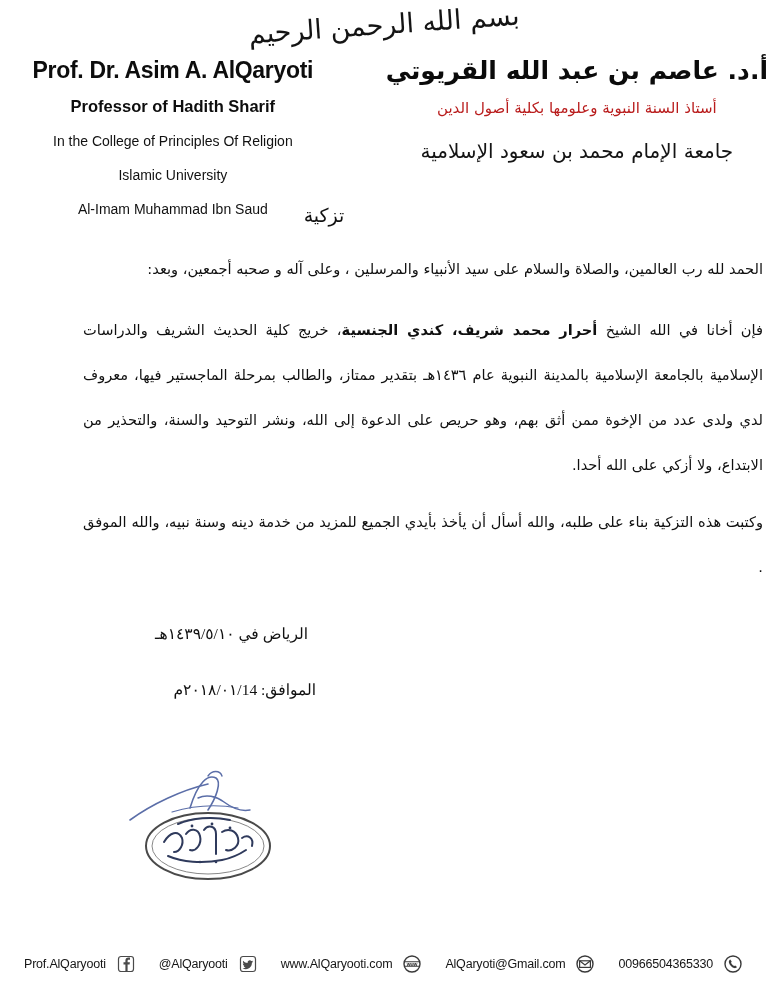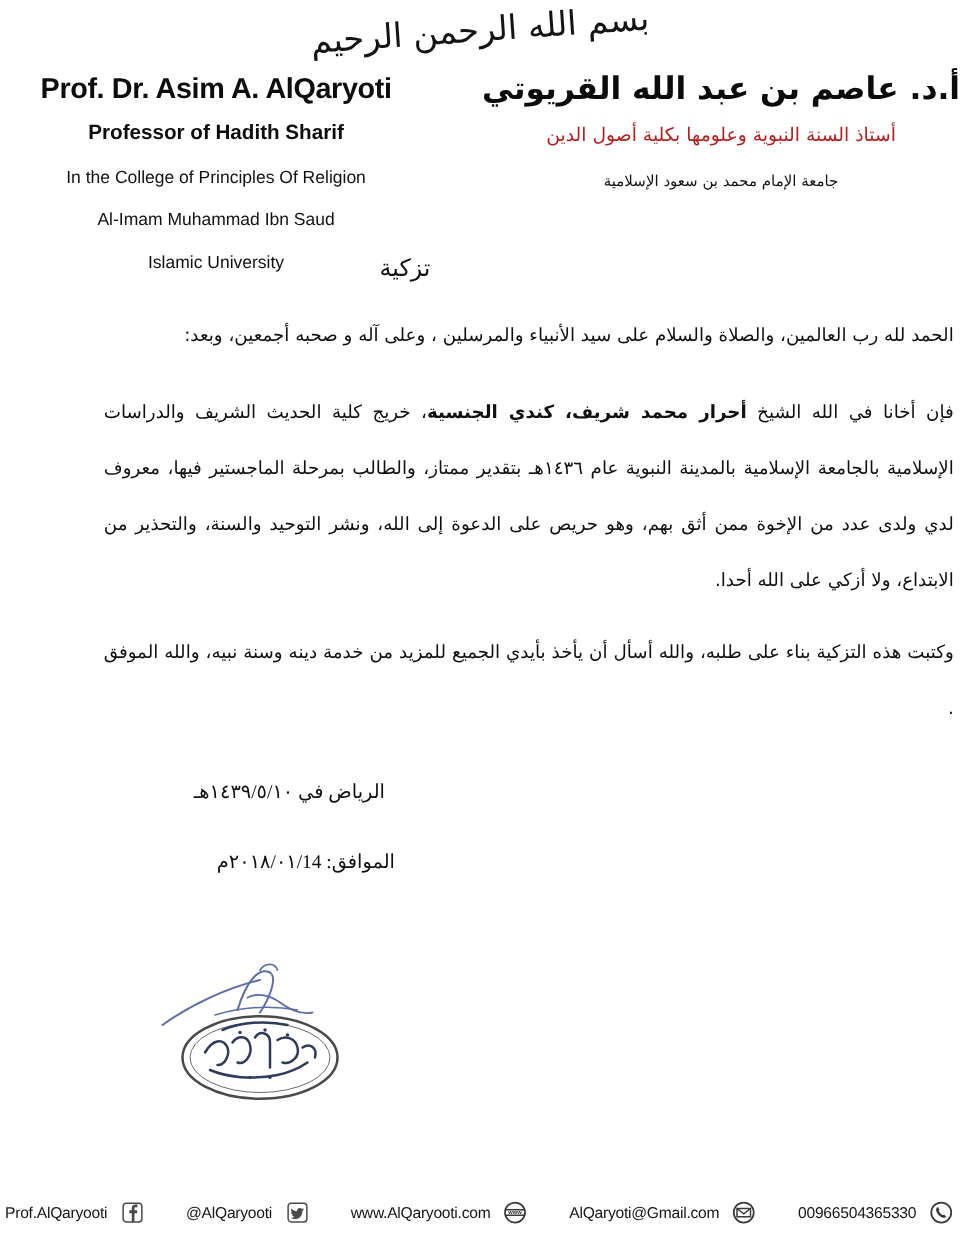--- a/index.html
+++ b/index.html
@@ -99,21 +99,21 @@
   .ar-title {
     font-family: "DejaVu Sans", sans-serif;
     font-size: 15px;
     color: #b91c1c;
     margin-top: 9px;
     line-height: 1.5;
     white-space: nowrap;
   }
   .ar-univ {
     font-family: "DejaVu Sans", sans-serif;
-    font-size: 12px;
+    font-size: 20px;
     color: #141414;
     margin-top: 17px;
     line-height: 1.5;
     white-space: nowrap;
   }
 
   
   .doc-title {
     position: absolute;
     top: 204px;
@@ -188,23 +188,23 @@
 
   
   .footer {
     position: absolute;
     bottom: 12px;
     left: 0;
     width: 768px;
     height: 34px;
     display: flex;
     flex-direction: row;
-    align-items: center;
+    align-items: flex-start;
     justify-content: space-between;
-    padding: 0 4px;
+    padding: 0 24px;
     box-sizing: border-box;
     font-size: 12.5px;
     color: #1a1a1a;
   }
   .fitem {
     display: flex;
     flex-direction: row;
     align-items: center;
     gap: 9px;
     white-space: nowrap;
@@ -231,22 +231,22 @@
 
 <div class="page">
 
   <div class="basmala">بسم الله الرحمن الرحيم</div>
 
   <div class="header">
     <div class="header-left">
       <div class="en-name">Prof. Dr. Asim A. AlQaryoti</div>
       <div class="en-title">Professor of Hadith Sharif</div>
       <div class="en-sub">In the College of Principles Of Religion</div>
+      <div class="en-sub">Islamic University</div>
       <div class="en-sub">Al-Imam Muhammad Ibn Saud</div>
-      <div class="en-sub">Islamic University</div>
     </div>
     <div class="header-right">
       <div class="ar-name">أ.د. عاصم بن عبد الله القريوتي</div>
       <div class="ar-title">أستاذ السنة النبوية وعلومها بكلية أصول الدين</div>
       <div class="ar-univ">جامعة الإمام محمد بن سعود الإسلامية</div>
     </div>
   </div>
 
   <div class="doc-title">تزكية</div>
 

